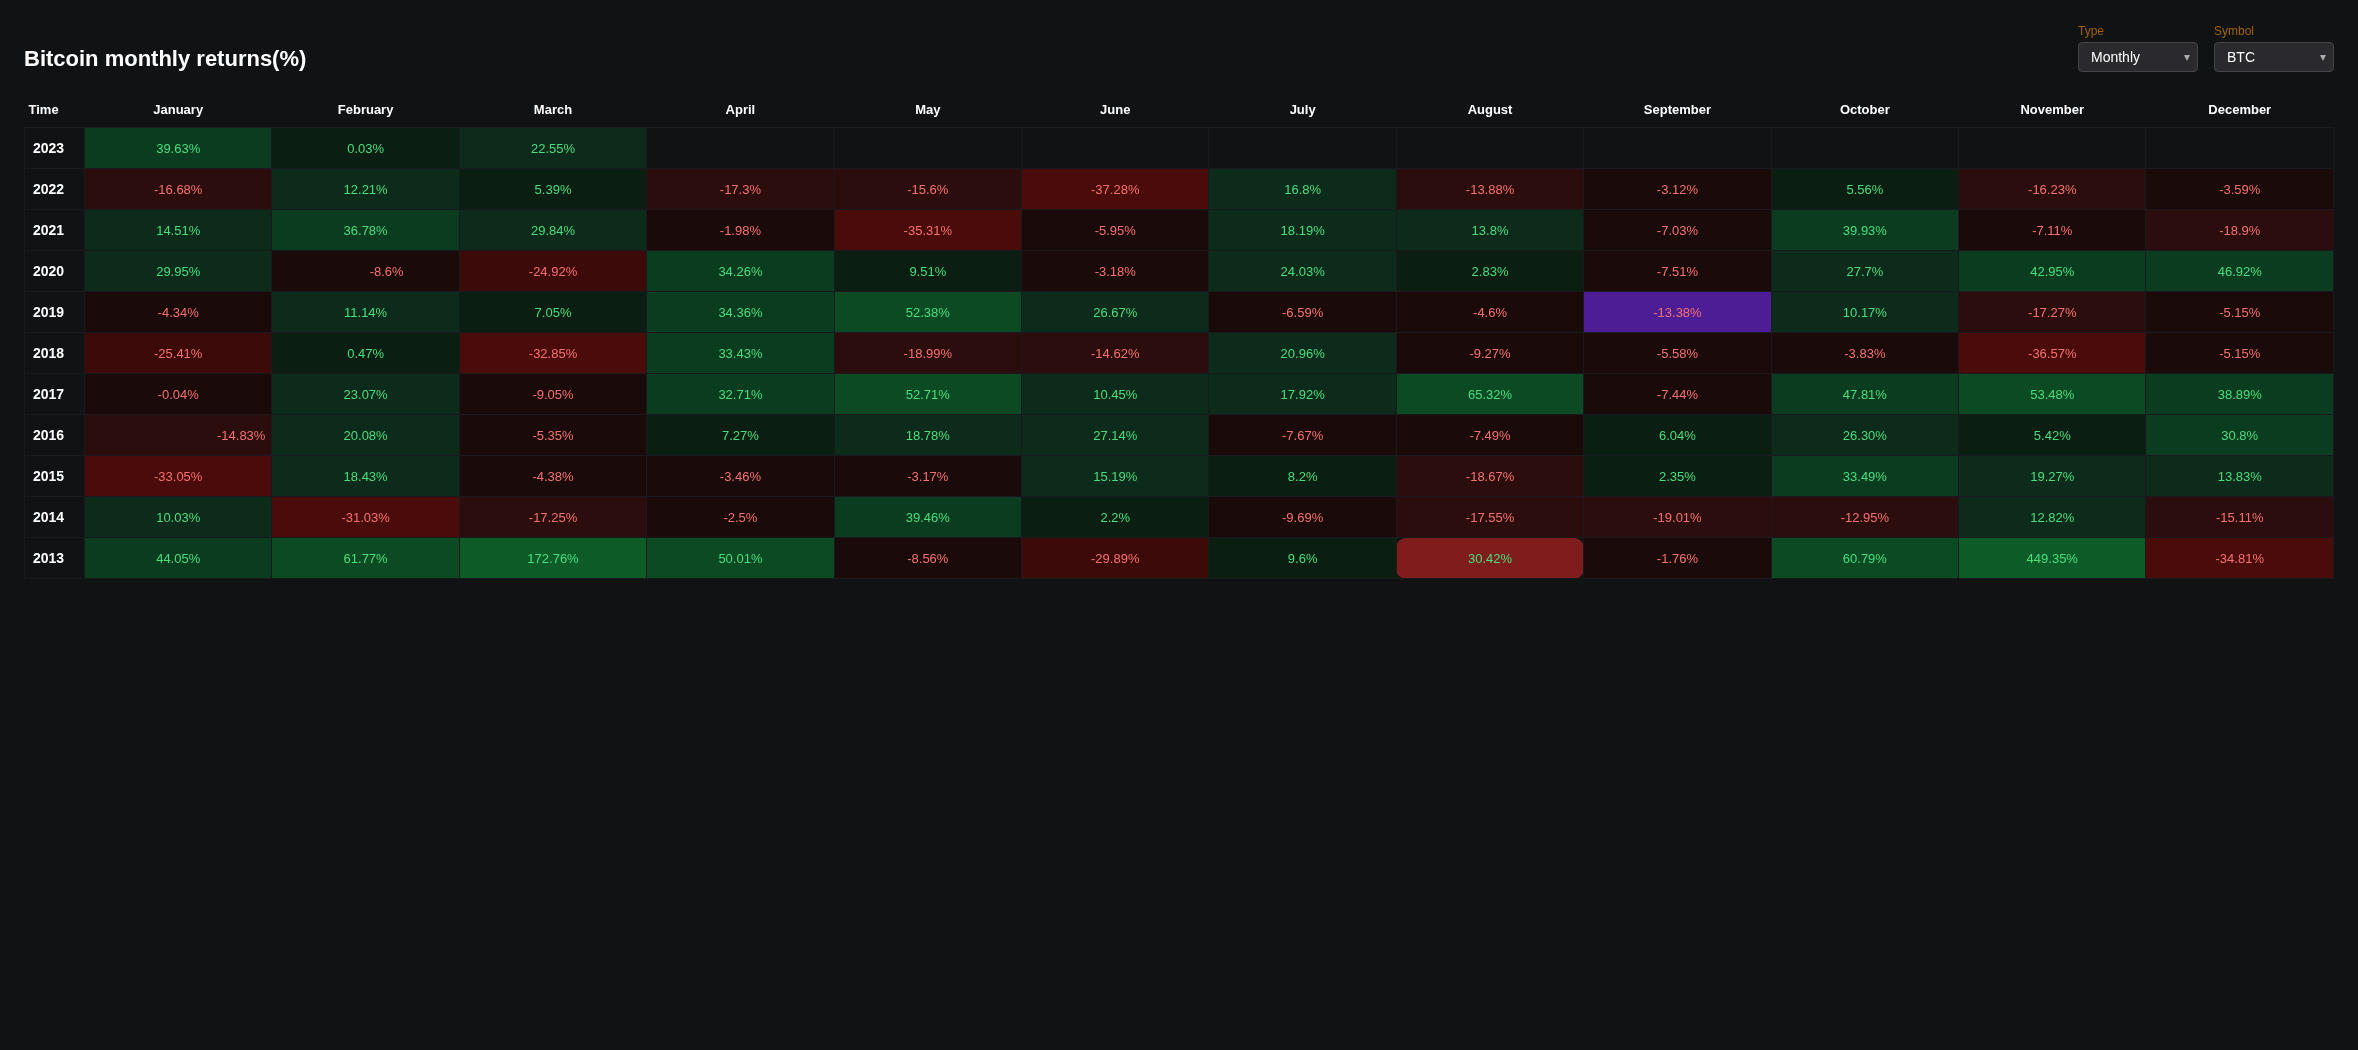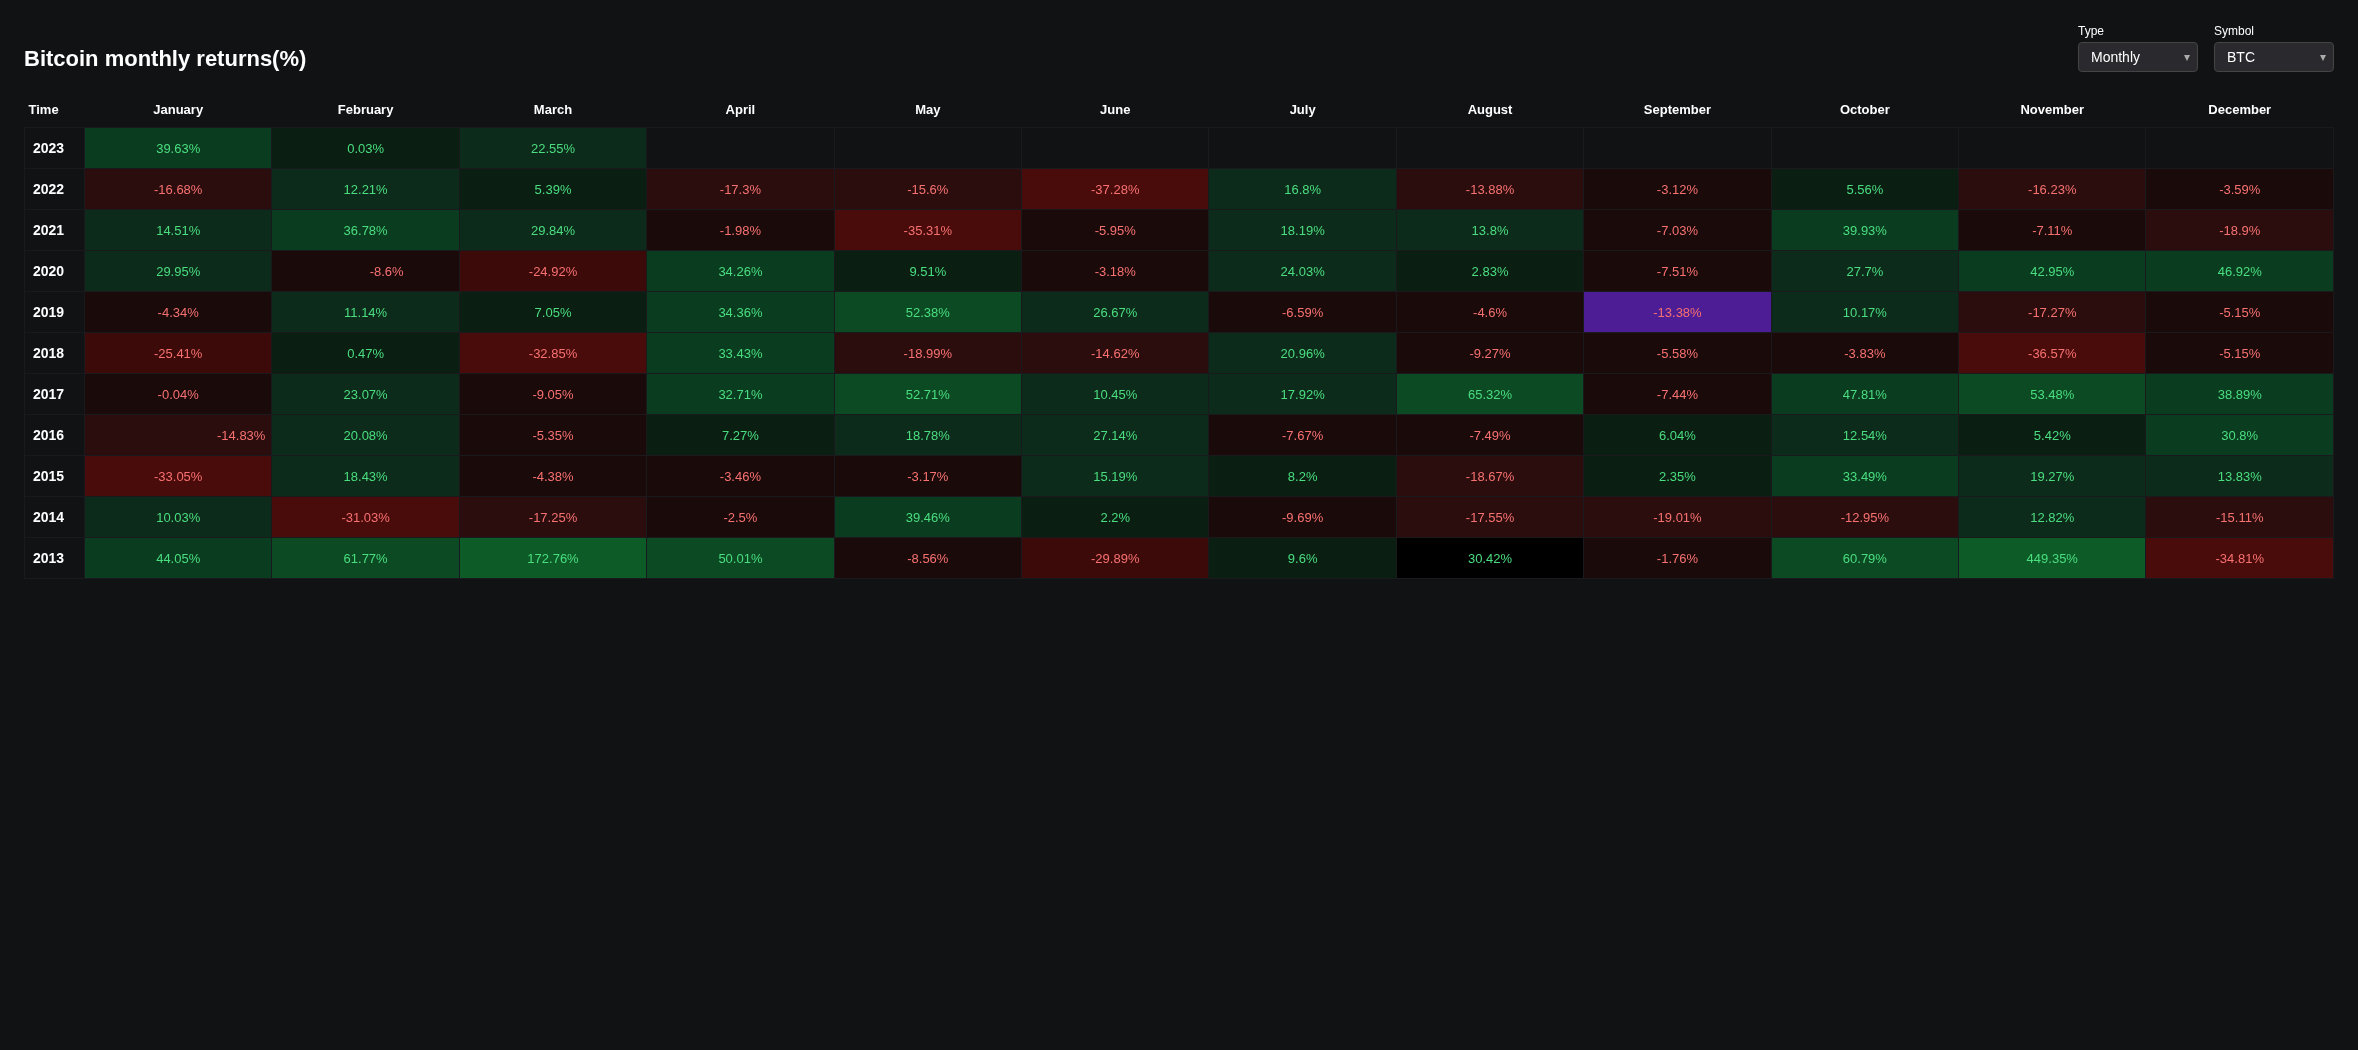--- a/index.html
+++ b/index.html
@@ -26,21 +26,21 @@
       gap: 16px;
       align-items: flex-start;
     }
     .control-group {
       display: flex;
       flex-direction: column;
       gap: 4px;
     }
     .control-label {
       font-size: 12px;
-      color: #ffffff;
+      color: #a16207;
       text-align: left;
     }
     .dropdown {
       background: #2a2a2e;
       border: 1px solid #444;
       border-radius: 4px;
       color: #fff;
       padding: 6px 28px 6px 12px;
       font-size: 14px;
       cursor: pointer;
@@ -262,21 +262,21 @@
           <td>2016</td>
           <td class="negative" style="background: rgb(43, 13, 13); text-align: right;">-14.83%</td>
           <td class="positive" style="background: rgb(13, 43, 26);">20.08%</td>
           <td class="negative" style="background: rgb(26, 10, 10);">-5.35%</td>
           <td class="positive" style="background: rgb(10, 31, 18);">7.27%</td>
           <td class="positive" style="background: rgb(13, 43, 26);">18.78%</td>
           <td class="positive" style="background: rgb(13, 43, 26);">27.14%</td>
           <td class="negative" style="background: rgb(26, 10, 10);">-7.67%</td>
           <td class="negative" style="background: rgb(26, 10, 10);">-7.49%</td>
           <td class="positive" style="background: rgb(10, 31, 18);">6.04%</td>
-          <td class="positive" style="background: rgb(13, 43, 26);">12.54%</td>
+          <td class="positive" style="background: rgb(13, 43, 26);">26.30%</td>
           <td class="positive" style="background: rgb(10, 31, 18);">5.42%</td>
           <td class="positive" style="background: rgb(10, 61, 31);">30.8%</td>
         </tr>
         <tr>
           <td>2015</td>
           <td class="negative" style="background: rgb(74, 11, 11);">-33.05%</td>
           <td class="positive" style="background: rgb(13, 43, 26);">18.43%</td>
           <td class="negative" style="background: rgb(26, 10, 10);">-4.38%</td>
           <td class="negative" style="background: rgb(26, 10, 10);">-3.46%</td>
           <td class="negative" style="background: rgb(26, 10, 10);">-3.17%</td>
@@ -305,21 +305,21 @@
         </tr>
         <tr>
           <td>2013</td>
           <td class="positive" style="background: rgb(10, 61, 31);">44.05%</td>
           <td class="positive" style="background: rgb(11, 74, 34);">61.77%</td>
           <td class="positive" style="background: rgb(13, 92, 40);">172.76%</td>
           <td class="positive" style="background: rgb(11, 74, 34);">50.01%</td>
           <td class="negative" style="background: rgb(26, 10, 10);">-8.56%</td>
           <td class="negative" style="background: rgb(61, 10, 10);">-29.89%</td>
           <td class="positive" style="background: rgb(10, 31, 18);">9.6%</td>
-          <td class="positive" style="background: #000000;">30.42%</td>
+          <td class="positive" style="background: #7f1d1d; border-radius: 10px;">30.42%</td>
           <td class="negative" style="background: rgb(26, 10, 10);">-1.76%</td>
           <td class="positive" style="background: rgb(11, 74, 34);">60.79%</td>
           <td class="positive" style="background: rgb(13, 92, 40);">449.35%</td>
           <td class="negative" style="background: rgb(74, 11, 11);">-34.81%</td>
         </tr>
       </tbody>
   </table>
 </div>
 
 </body></html>

